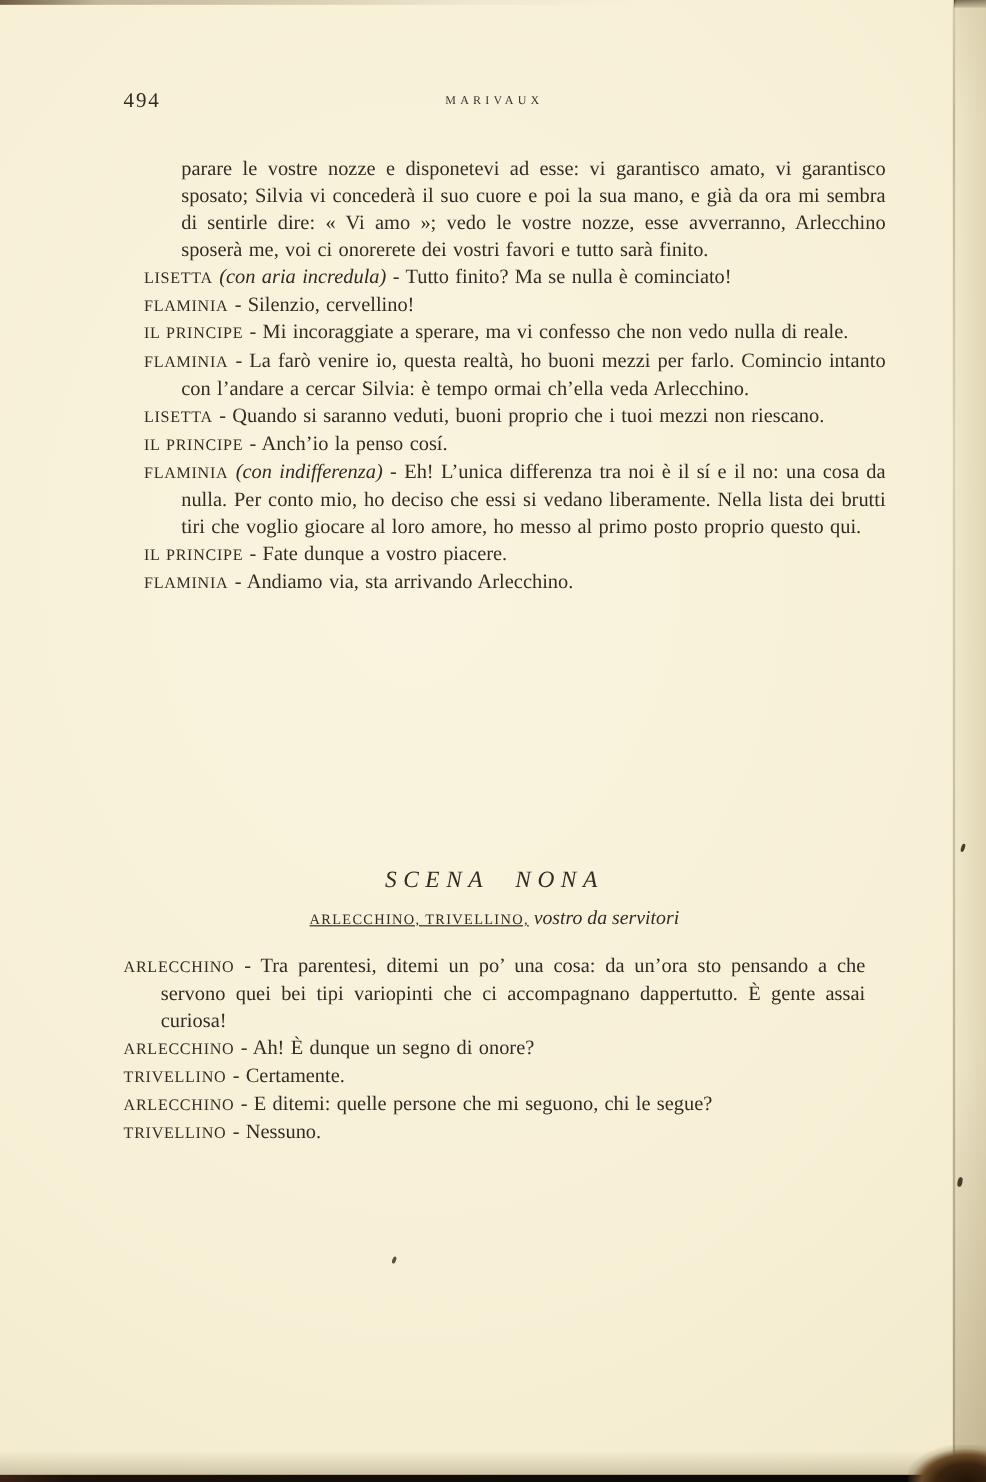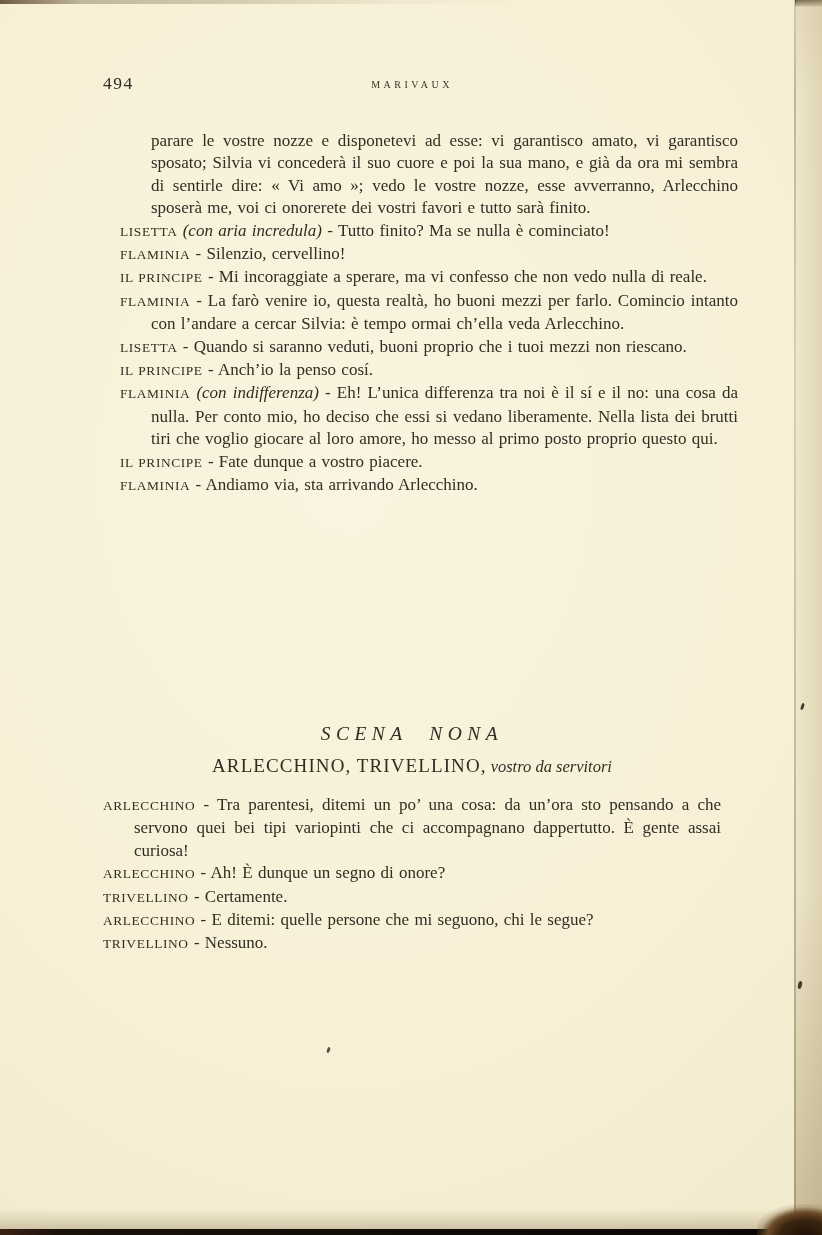--- a/index.html
+++ b/index.html
@@ -23,21 +23,21 @@
     padding-left:31px; text-indent:-31px; word-spacing:0.06em; hyphens:manual;
   }
   p.continuation { text-indent:0; }
   .speaker { font-size:13.4px; letter-spacing:0.6px; }
   .direction { font-style:italic; }
   .scene-heading {
     position:absolute; left:103px; top:699px; width:618px; text-align:center;
     font-style:italic; font-size:19.5px; letter-spacing:0.28em; word-spacing:0.6em;margin-top:24px;
   }
   .scene-cast { position:absolute; left:103px; top:755px; width:618px; text-align:center; }
-  .cast-names { font-size:19px; letter-spacing:1.1px; }
+  .cast-names { font-size:12px; letter-spacing:1.1px;text-decoration:underline; }
   .cast-direction { font-style:italic; font-size:16.5px; }
   
   .top-band {
     position:absolute; left:0; top:0; width:822px; height:4px;
     background:linear-gradient(90deg, rgba(75,55,30,0.80) 0%, rgba(95,75,45,0.35) 10%,
       rgba(120,100,65,0.25) 30%, rgba(120,100,65,0.06) 48%, rgba(0,0,0,0) 65%);
   }
   .top-right-patch {
     position:absolute; left:795px; top:0; width:27px; height:7px;
     background:linear-gradient(180deg, #241a0e 0%, rgba(60,45,25,0.35) 80%, rgba(60,45,25,0) 100%);

